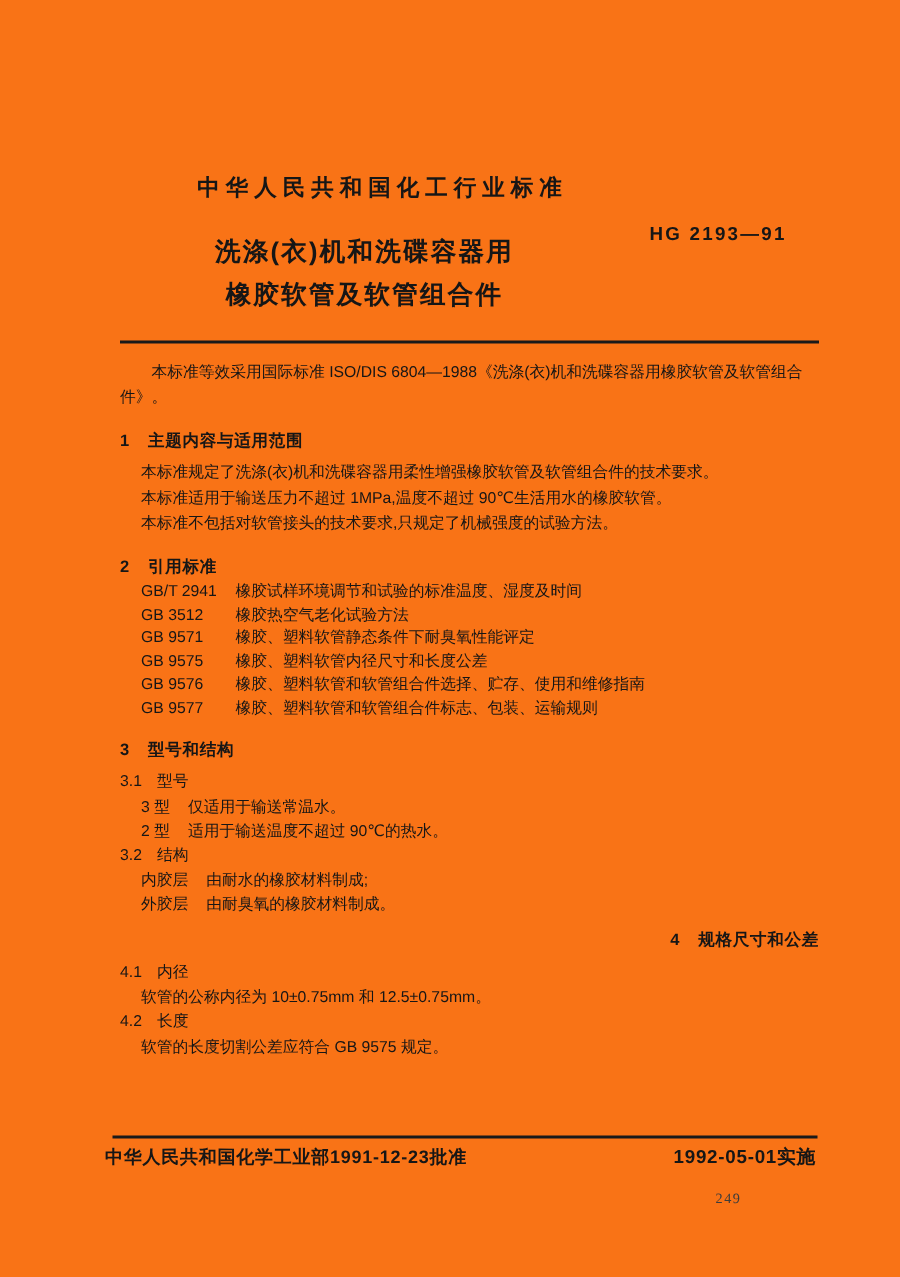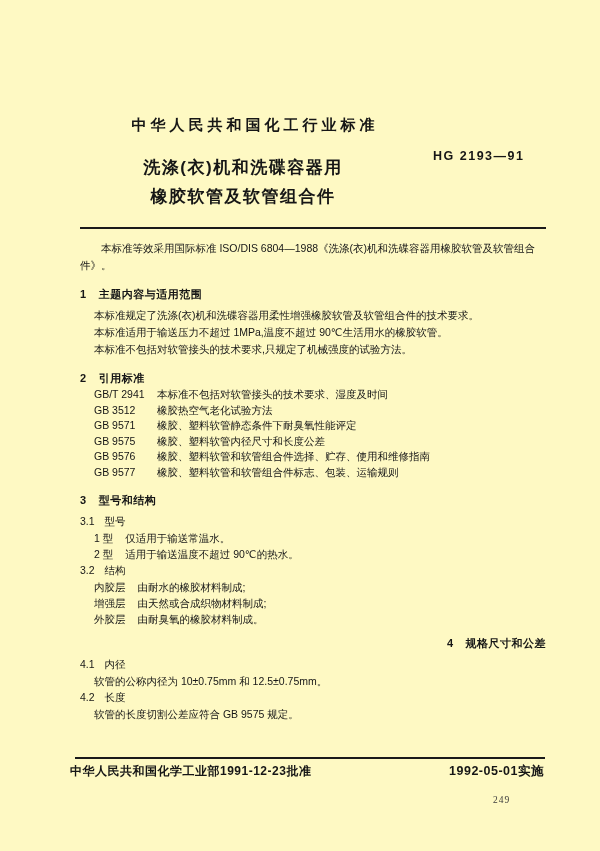--- a/index.html
+++ b/index.html
@@ -1,19 +1,19 @@
 <!DOCTYPE html>
 <html lang="zh"><head>
 <meta charset="utf-8">
 <style>
   html,body{margin:0;padding:0;}
   body{background:#e8e8e8;font-family:"Liberation Sans","DejaVu Sans",sans-serif;}
   .page{
     position:relative;width:600px;height:851px;margin:0 auto;
-    background:#fef9c3;color:#161616;overflow:hidden;
+    background:#f97316;color:#161616;overflow:hidden;
   }
   
   .authority{
     position:absolute;top:116px;left:80px;width:350px;
     text-align:center;font-size:15px;font-weight:bold;letter-spacing:4px;
   }
   .doc-title{position:absolute;left:68px;width:350px;text-align:center;
     font-size:17px;font-weight:bold;letter-spacing:1.5px;}
   .doc-title.l1{top:156px;}
   .doc-title.l2{top:185px;}
@@ -38,21 +38,21 @@
   .sub-para{margin:0;padding-left:14px;line-height:16px;}
   .mt8{margin-top:8px;text-align:right;}
   
   .footer-rule{position:absolute;top:757px;left:75px;right:55px;
     border-top:2px solid #1a1a1a;}
   .footer-row{position:absolute;top:763px;left:70px;right:56px;
     display:flex;justify-content:space-between;align-items:flex-start;
     font-weight:bold;}
   .approval{font-size:12px;letter-spacing:0.5px;}
   .implementation{font-size:12.5px;letter-spacing:0.5px;}
-  .page-num{position:absolute;top:795px;left:493px;font-size:9.5px;
+  .page-num{position:absolute;top:795px;left:477px;font-size:9.5px;
     color:#3c3c3c;letter-spacing:1px;font-family:"Liberation Serif","DejaVu Serif",serif;}
 </style>
 </head>
 <body>
 
 <div class="page">
 
   <div class="authority">中华人民共和国化工行业标准</div>
   <div class="doc-title l1">洗涤(衣)机和洗碟容器用</div>
   <div class="doc-title l2">橡胶软管及软管组合件</div>
@@ -67,21 +67,21 @@
       <span class="num">1</span><span>主题内容与适用范围</span>
     </div>
     <p class="para">本标准规定了洗涤(衣)机和洗碟容器用柔性增强橡胶软管及软管组合件的技术要求。</p>
     <p class="para">本标准适用于输送压力不超过 1MPa,温度不超过 90℃生活用水的橡胶软管。</p>
     <p class="para">本标准不包括对软管接头的技术要求,只规定了机械强度的试验方法。</p>
 
     <div class="sec-heading sec2">
       <span class="num">2</span><span>引用标准</span>
     </div>
     <div class="ref-row">
-      <span class="ref-code">GB/T 2941</span><span>本标准不包括对软管接头的技术要求、湿度及时间</span>
+      <span class="ref-code">GB/T 2941</span><span>橡胶试样环境调节和试验的标准温度、湿度及时间</span>
     </div>
     <div class="ref-row">
       <span class="ref-code">GB 3512</span><span>橡胶热空气老化试验方法</span>
     </div>
     <div class="ref-row">
       <span class="ref-code">GB 9571</span><span>橡胶、塑料软管静态条件下耐臭氧性能评定</span>
     </div>
     <div class="ref-row">
       <span class="ref-code">GB 9575</span><span>橡胶、塑料软管内径尺寸和长度公差</span>
     </div>
@@ -92,33 +92,30 @@
       <span class="ref-code">GB 9577</span><span>橡胶、塑料软管和软管组合件标志、包装、运输规则</span>
     </div>
 
     <div class="sec-heading" style="">
       <span class="num">3</span><span>型号和结构</span>
     </div>
     <div class="sub-heading">
       <span class="sub-num">3.1</span><span>型号</span>
     </div>
     <div class="item-row">
-      <span class="item-term">1 型</span><span>仅适用于输送常温水。</span>
+      <span class="item-term">3 型</span><span>仅适用于输送常温水。</span>
     </div>
     <div class="item-row">
       <span class="item-term">2 型</span><span>适用于输送温度不超过 90℃的热水。</span>
     </div>
     <div class="sub-heading">
       <span class="sub-num">3.2</span><span>结构</span>
     </div>
     <div class="item-row">
       <span class="item-term">内胶层</span><span>由耐水的橡胶材料制成;</span>
-    </div>
-    <div class="item-row">
-      <span class="item-term">增强层</span><span>由天然或合成织物材料制成;</span>
     </div>
     <div class="item-row">
       <span class="item-term">外胶层</span><span>由耐臭氧的橡胶材料制成。</span>
     </div>
 
     <div class="sec-heading mt8">
       <span class="num">4</span><span>规格尺寸和公差</span>
     </div>
     <div class="sub-heading">
       <span class="sub-num">4.1</span><span>内径</span>

